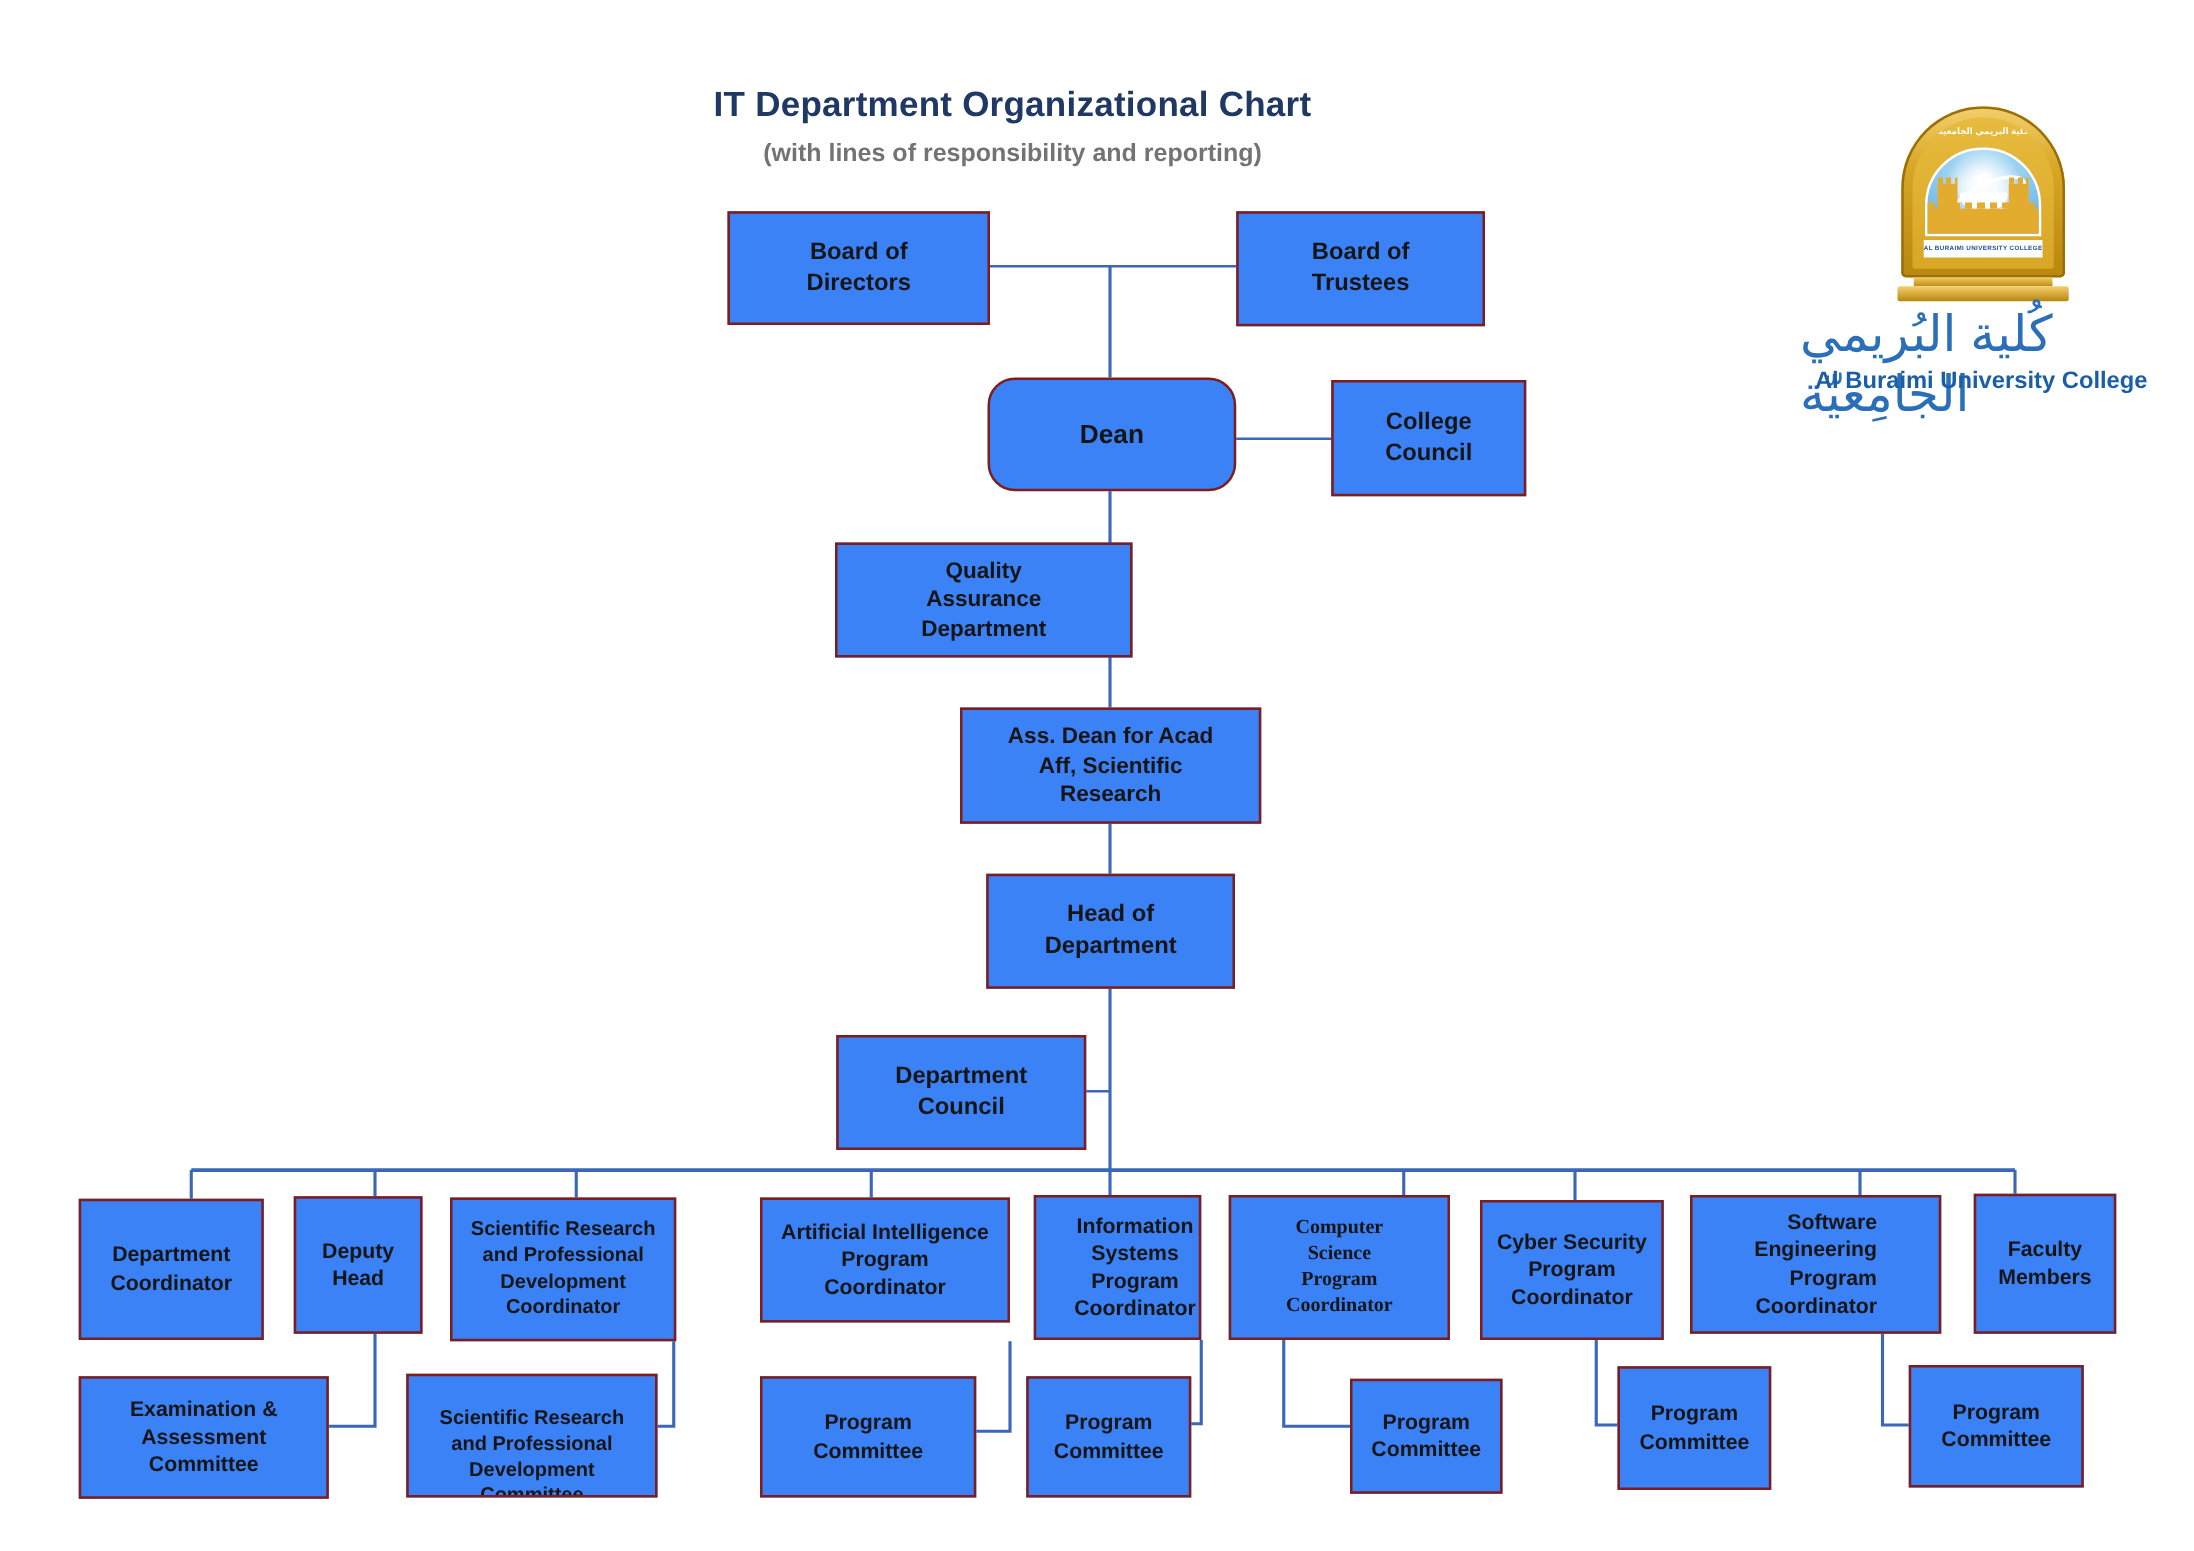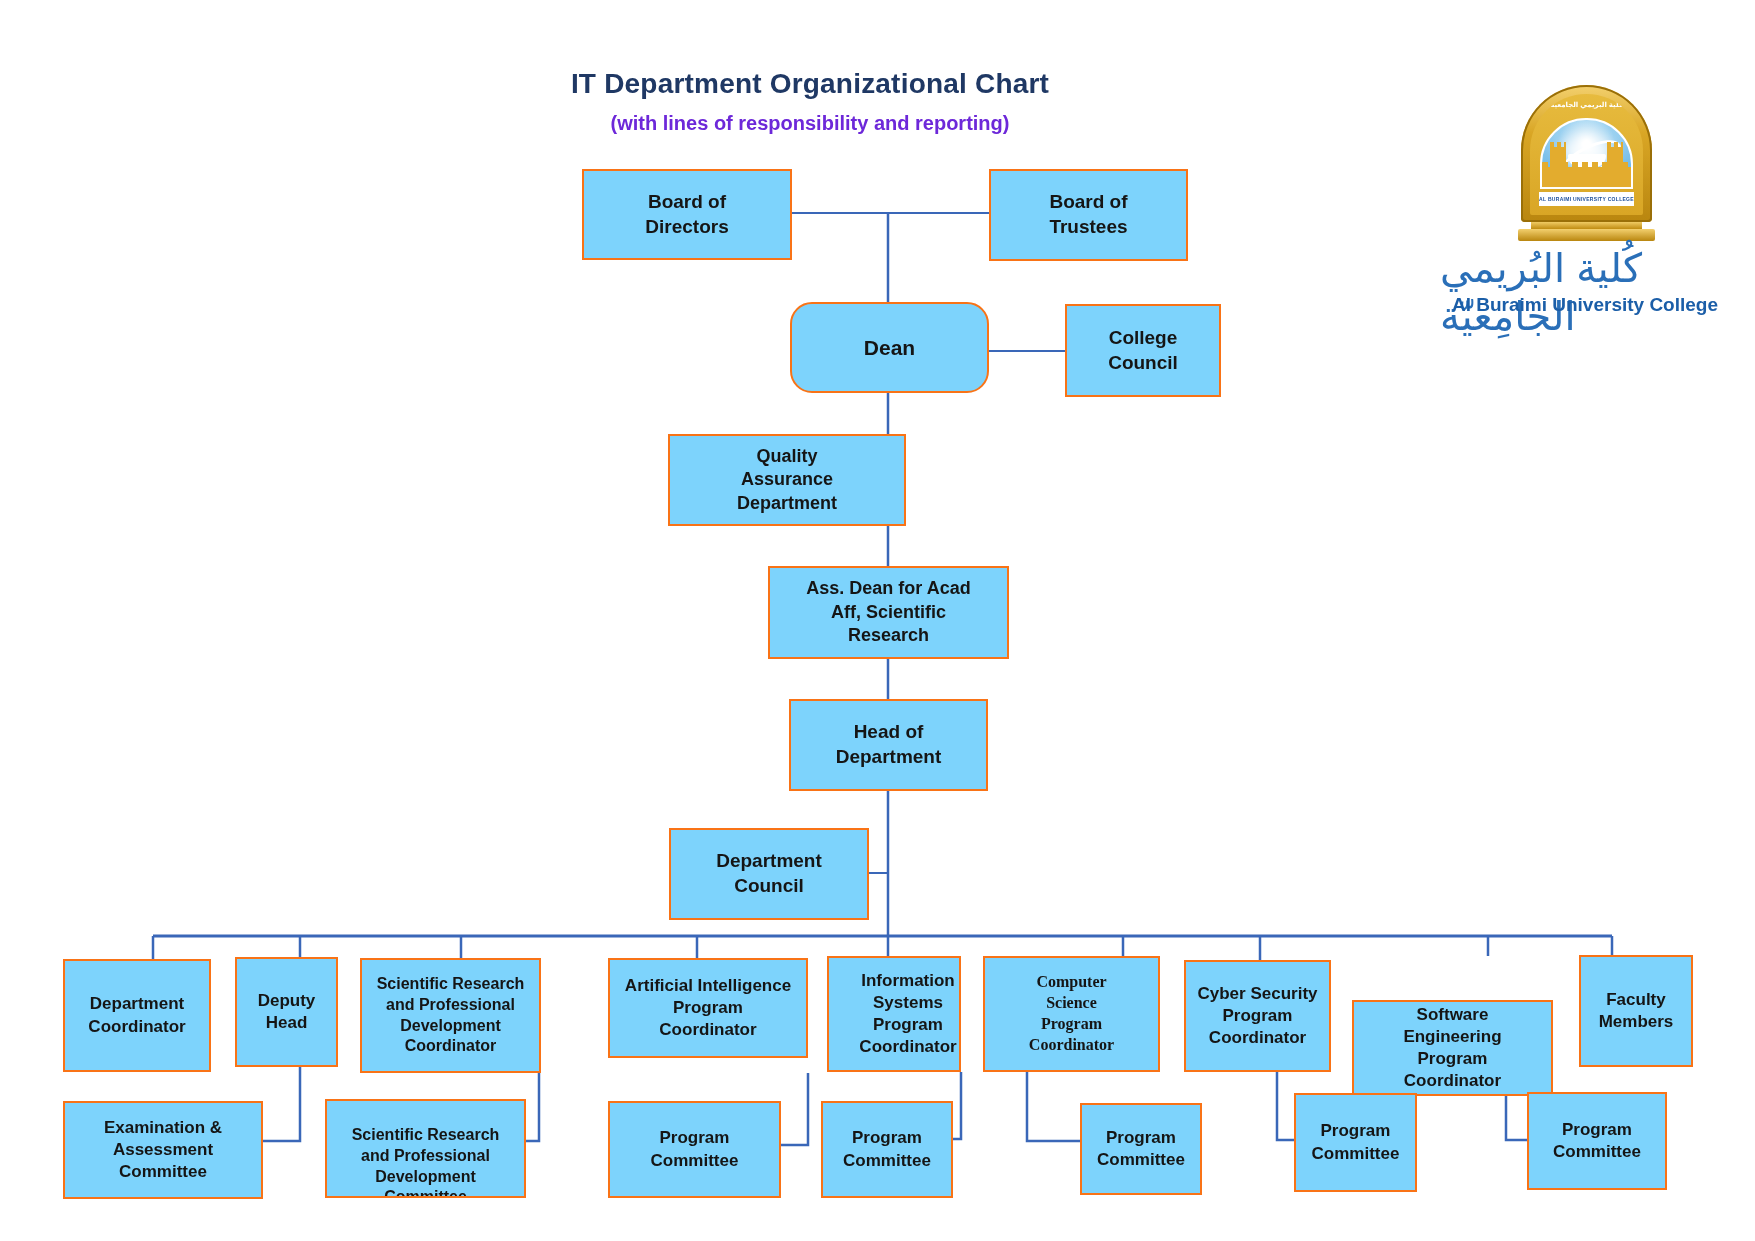--- a/index.html
+++ b/index.html
@@ -3,22 +3,22 @@
 <meta charset="utf-8">
 <style>
   html,body{margin:0;padding:0;background:#ffffff;}
   .canvas{position:relative;width:1755px;height:1241px;background:#fff;overflow:hidden;
           font-family:"Liberation Sans","DejaVu Sans",sans-serif;}
   .edges{position:absolute;left:0;top:0;width:1755px;height:1241px;}
   .edges path{stroke:#3a67b8;fill:none;}
   .title{position:absolute;left:420px;top:68px;width:780px;text-align:center;
          font-size:28px;font-weight:bold;color:#1f3864;letter-spacing:.2px;}
   .subtitle{position:absolute;left:420px;top:112px;width:780px;text-align:center;
-         font-size:20px;font-weight:bold;color:#6d28d9;}
-  .box{position:absolute;border:2px solid #f97316;background:#7dd3fc;color:#151515;
+         font-size:20px;font-weight:bold;color:#737373;}
+  .box{position:absolute;border:2px solid #7f1d1d;background:#3b82f6;color:#151515;
        font-weight:bold;display:flex;align-items:center;justify-content:center;
        text-align:center;white-space:pre-line;line-height:1.3;box-sizing:border-box;}
   .box.clip{align-items:flex-start;padding-top:24px;overflow:hidden;}
   
   .logo{position:absolute;left:1440px;top:60px;width:290px;height:255px;}
   .arch{position:absolute;left:81px;top:25px;width:131px;height:137px;
         border-radius:66px 66px 4px 4px;
         background:linear-gradient(180deg,#f3d06e 0%,#d9a625 35%,#b9860f 100%);
         box-shadow:inset 0 0 0 2px #9a6f08;}
   .arch-inner{position:absolute;left:9px;top:9px;right:9px;bottom:7px;
@@ -148,21 +148,21 @@
 Systems
 Program
 Coordinator</div>
   <div class="box" style="left:983px;top:956px;width:177px;height:116px;font-size:16px;font-family:Liberation Serif, serif;">Computer
 Science
 Program
 Coordinator</div>
   <div class="box" style="left:1184px;top:960px;width:147px;height:112px;font-size:17px;">Cyber Security
 Program
 Coordinator</div>
-  <div class="box" style="left:1352px;top:1000px;width:201px;height:96px;font-size:17px;">Software
+  <div class="box" style="left:1352px;top:956px;width:201px;height:111px;font-size:17px;text-align:right;">Software
 Engineering
 Program
 Coordinator</div>
   <div class="box" style="left:1579px;top:955px;width:114px;height:112px;font-size:17px;">Faculty
 Members</div>
 
   <div class="box" style="left:63px;top:1101px;width:200px;height:98px;font-size:17px;">Examination &amp;
 Assessment
 Committee</div>
   <div class="box clip" style="left:325px;top:1099px;width:201px;height:99px;font-size:16px;">Scientific Research

